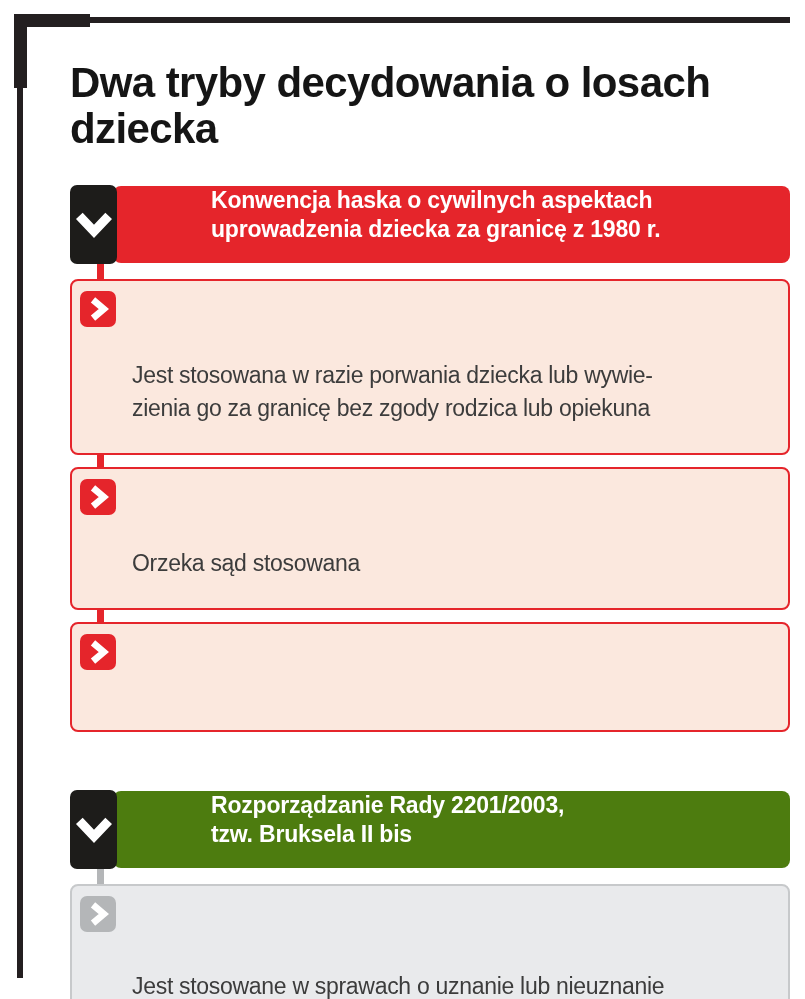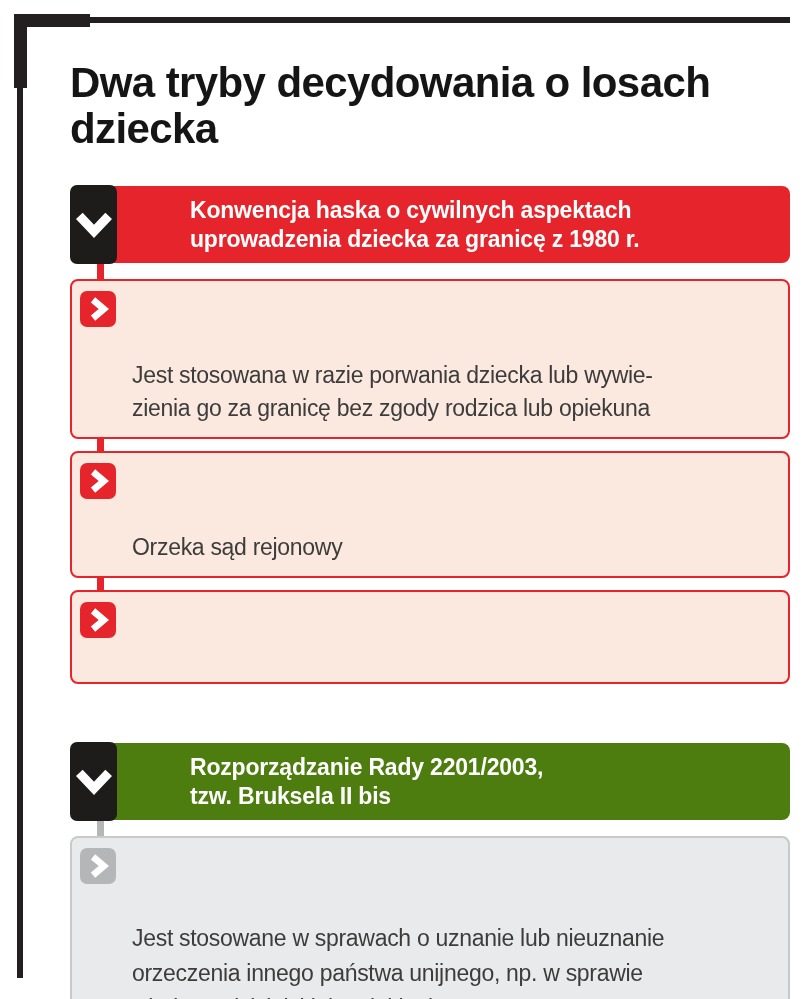--- a/index.html
+++ b/index.html
@@ -30,44 +30,44 @@
   .section{position:relative;}
   .section.theme-red{margin-top:33px;}
   .section.theme-gray{margin-top:58px;}
 
   .connector-line{position:absolute;left:27px;top:60px;bottom:55px;width:7px;z-index:0;}
   .theme-red .connector-line{background:#e5252b;}
   .theme-gray .connector-line{background:#b4b6b8;}
 
   .section-header{position:relative;height:79px;margin-bottom:15px;z-index:1;}
   .header-bar{
-    position:absolute;left:22px;right:0;top:1px;height:77px;
+    position:absolute;left:43px;right:0;top:1px;height:77px;
     border-radius:8px;
-    display:flex;align-items:center;
+    display:flex;align-items:flex-start;
     padding-left:98px;box-sizing:border-box;
   }
   .theme-red .header-bar{background:#e5252b;}
   .theme-gray .header-bar{background:#4d7c0f;}
   .header-text{
     color:#ffffff;font-weight:bold;font-size:23px;line-height:29px;
     letter-spacing:-0.2px;white-space:pre-line;
   }
   .marker-square{
     position:absolute;left:0;top:0;width:47px;height:79px;
     background:#1d1c1a;border-radius:7px;z-index:2;
     display:flex;align-items:center;justify-content:center;
   }
 
   
   .item{
     position:relative;z-index:1;
     border-radius:8px;
     margin-bottom:12px;
     box-sizing:border-box;
-    padding:12px 20px 12px 60px;
+    padding:12px 20px 28px 60px;
     font-size:23px;color:#3c3c3c;letter-spacing:-0.3px;
     white-space:pre-line;
     min-height:57px;
   }
   .theme-red .item{background:#fbe8de;border:2px solid #e5252b;line-height:33px;}
   .theme-gray .item{background:#e9eaec;border:2px solid #c7c9cb;line-height:35px;padding-top:13px;padding-bottom:15px;min-height:63px;}
   .item:last-child{margin-bottom:0;}
 
   .item-icon{
     position:absolute;left:8px;top:10px;width:36px;height:36px;
@@ -113,21 +113,21 @@
         <span>Jest stosowana w razie porwania dziecka lub wywie-
 zienia go za granicę bez zgody rodzica lub opiekuna</span>
       </div>
 
       <div class="item">
         <div class="item-icon">
           <svg width="30" height="30" viewBox="0 0 36 36">
               <path d="M12 7 L25 18 L12 29" stroke="#ffffff" stroke-width="8" fill="none"></path>
             </svg>
         </div>
-        <span>Orzeka sąd rejonowy</span>
+        <span>Orzeka sąd stosowana</span>
       </div>
 
       <div class="item">
         <div class="item-icon">
           <svg width="30" height="30" viewBox="0 0 36 36">
               <path d="M12 7 L25 18 L12 29" stroke="#ffffff" stroke-width="8" fill="none"></path>
             </svg>
         </div>
       </div>
     </div>

